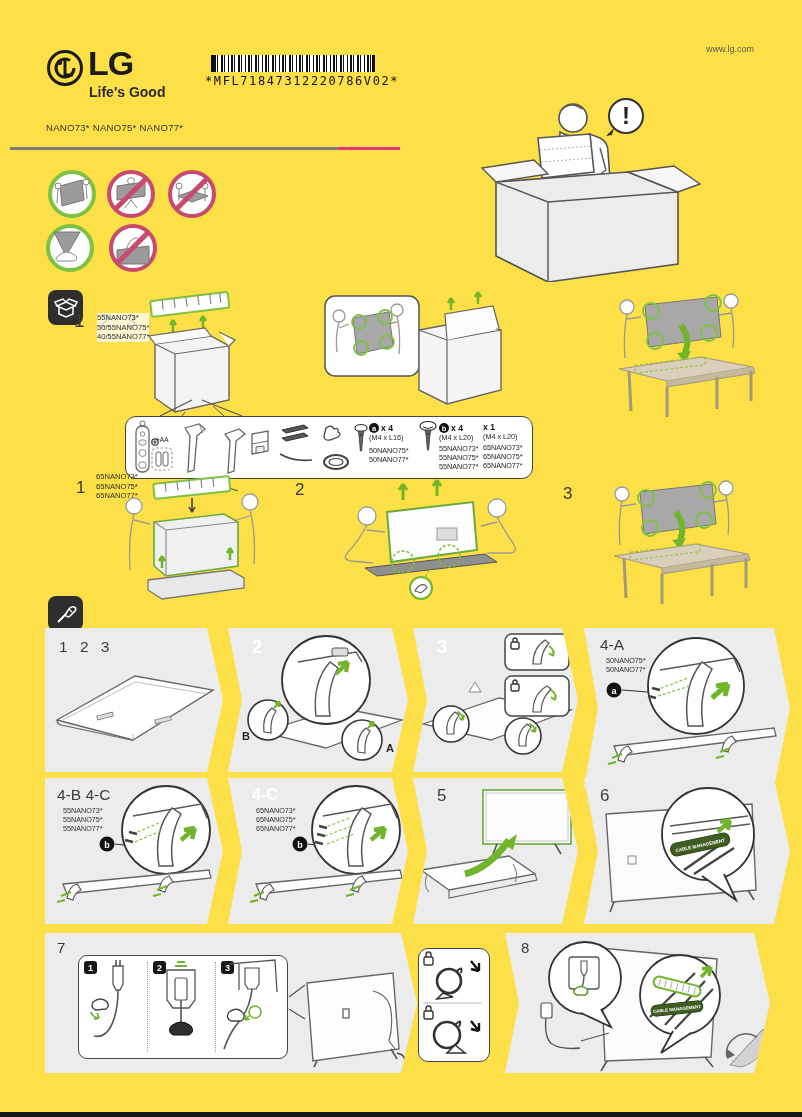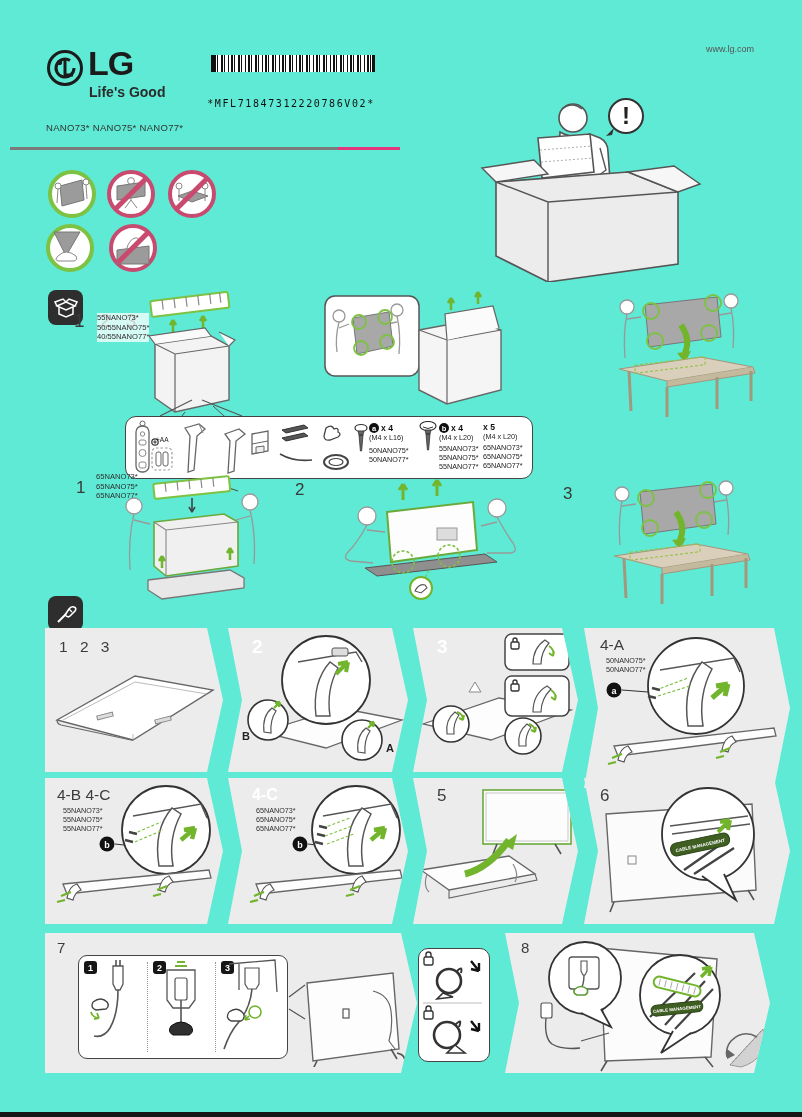--- a/index.html
+++ b/index.html
@@ -1,27 +1,27 @@
 <!DOCTYPE html>
 <html><head>
 <meta charset="utf-8">
 <style>
   html,body{margin:0;padding:0;background:#fff;}
-  .page{position:relative;width:802px;height:1117px;background:#5eead4;overflow:hidden;
+  .page{position:relative;width:802px;height:1117px;background:#fde047;overflow:hidden;
         font-family:"Liberation Sans","DejaVu Sans",sans-serif;color:#2e2e2e;}
   .abs{position:absolute;}
   
   .lg-word{font-size:34px;font-weight:bold;color:#1b1b1b;letter-spacing:-1px;}
   .lg-tag{font-size:14px;font-weight:bold;color:#2b2b2b;}
   .www{font-size:9px;color:#555;}
   .models-header{font-size:9.5px;color:#333;letter-spacing:.3px;}
   .rule-gray{background:#7b7b7b;height:2.5px;}
   .rule-pink{background:#e2377c;height:2.5px;}
   .barcode{height:17px;background:repeating-linear-gradient(90deg,#111 0 2px,#fff 2px 3px,#111 3px 4px,#fff 4px 7px,#111 7px 9px,#fff 9px 10px,#111 10px 11px,#fff 11px 14px,#111 14px 15px,#fff 15px 17px);border-left:3px solid #111;border-right:3px solid #111;}
-  .barcode-text{font-family:"DejaVu Sans Mono","Liberation Mono",monospace;font-size:10px;letter-spacing:1.6px;color:#111;text-align:center;white-space:nowrap;margin-top:24px;}
+  .barcode-text{font-family:"DejaVu Sans Mono","Liberation Mono",monospace;font-size:12px;letter-spacing:1.6px;color:#111;text-align:center;white-space:nowrap;}
   
   .circ{position:absolute;width:40px;height:40px;border-radius:50%;background:#fff;}
   .circ.ok{border:4px solid #7dc242;}
   .circ.no{border:4px solid #c84a6e;}
   .slash{position:absolute;left:-2px;top:17px;width:44px;height:5px;background:#c84a6e;transform:rotate(-45deg);}
   
   .blk-icon{position:absolute;width:35px;height:35px;background:#2e2e2e;border-radius:8px;display:flex;align-items:center;justify-content:center;}
   
   .stepnum{font-size:19px;color:#3a3a3a;letter-spacing:5px;}
   .stepnum2{font-size:17px;color:#3a3a3a;}
@@ -248,21 +248,21 @@
           <span>x 4</span>
         </div>
       <div>(M4 x L20)</div>
       <div style="margin-top:2px">55NANO73*</div>
       <div>55NANO75*</div>
       <div>55NANO77*</div>
     </div>
 
     <div class="acc-txt" style="left:357px;top:6px">
       <div class="acc-head">
-          <span>x 5</span>
+          <span>x 1</span>
         </div>
       <div>(M4 x L20)</div>
       <div style="margin-top:2px">65NANO73*</div>
       <div>65NANO75*</div>
       <div>65NANO77*</div>
     </div>
 
     <div class="acc-txt" style="left:30px;top:18px;font-size:6.5px"><span>+</span><span>AA</span></div>
   </div>
 

